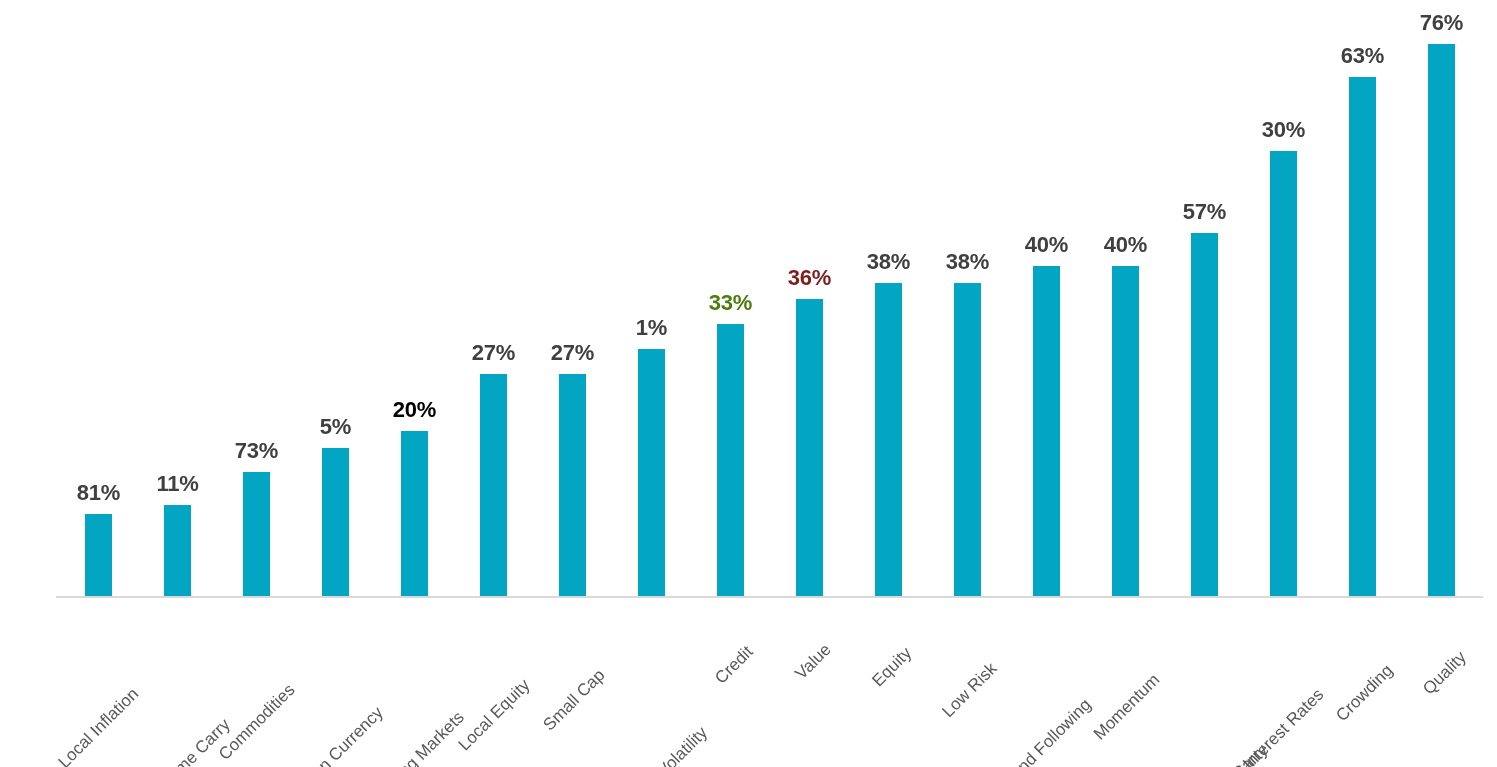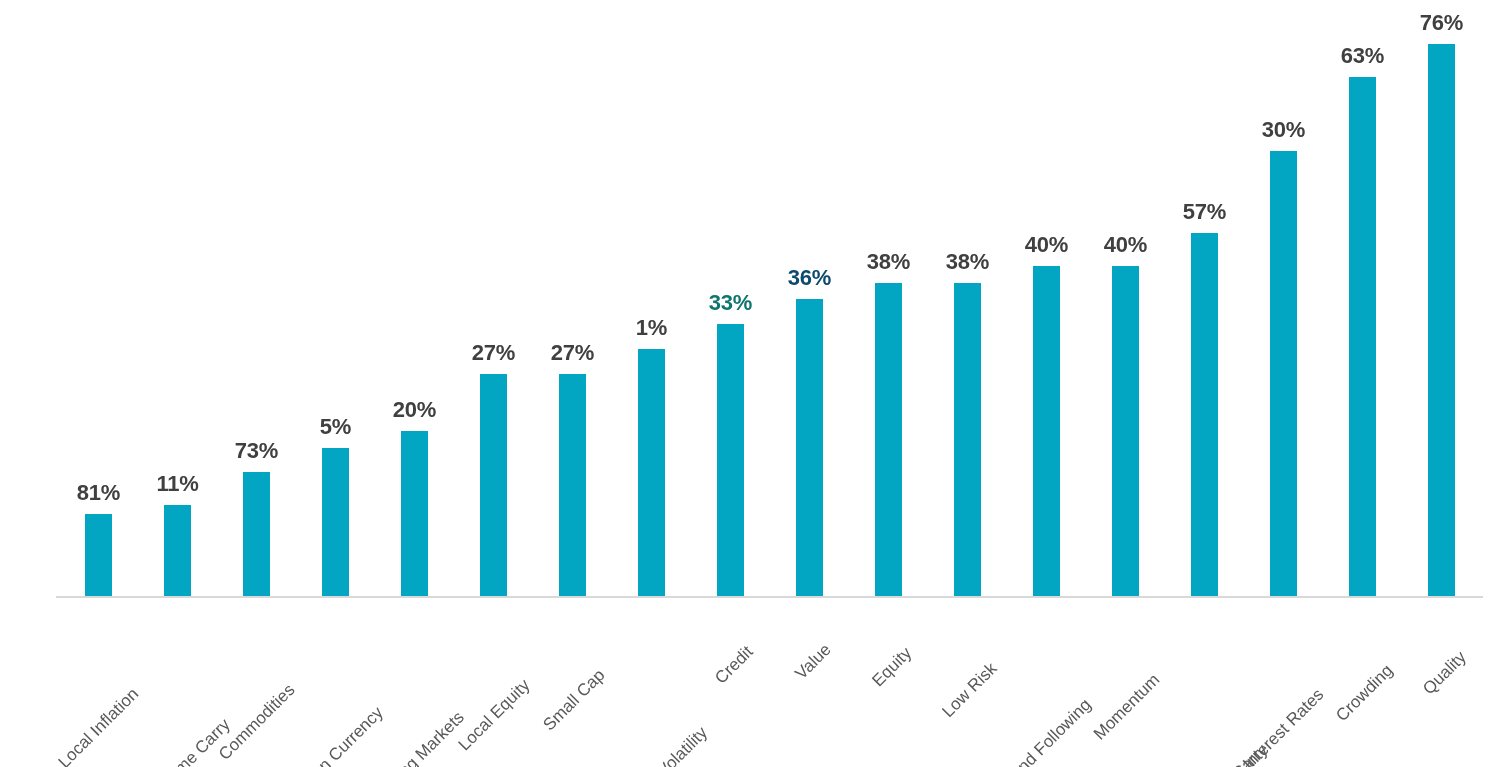--- a/index.html
+++ b/index.html
@@ -124,41 +124,41 @@
         <div class="bar-group" style="left: 217px;">
           <div class="bar" style="height: 123.6px; background: rgb(2, 166, 194);"></div>
           <div class="bar-value" style="bottom: 131.6px; color: rgb(64, 64, 64);">73%</div>
         </div>
         <div class="bar-group" style="left: 296px;">
           <div class="bar" style="height: 148.32px; background: rgb(2, 166, 194);"></div>
           <div class="bar-value" style="bottom: 156.32px; color: rgb(64, 64, 64);">5%</div>
         </div>
         <div class="bar-group" style="left: 375px;">
           <div class="bar" style="height: 164.8px; background: rgb(2, 166, 194);"></div>
-          <div class="bar-value" style="bottom: 172.8px; color: #404040;">20%</div>
+          <div class="bar-value" style="bottom: 172.8px; color: #000000;">20%</div>
         </div>
         <div class="bar-group" style="left: 454px;">
           <div class="bar" style="height: 222.48px; background: rgb(2, 166, 194);"></div>
           <div class="bar-value" style="bottom: 230.48px; color: rgb(64, 64, 64);">27%</div>
         </div>
         <div class="bar-group" style="left: 533px;">
           <div class="bar" style="height: 222.48px; background: rgb(2, 166, 194);"></div>
           <div class="bar-value" style="bottom: 230.48px; color: rgb(64, 64, 64);">27%</div>
         </div>
         <div class="bar-group" style="left: 612px;">
           <div class="bar" style="height: 247.2px; background: rgb(2, 166, 194);"></div>
           <div class="bar-value" style="bottom: 255.2px; color: rgb(64, 64, 64);">1%</div>
         </div>
         <div class="bar-group" style="left: 691px;">
           <div class="bar" style="height: 271.92px; background: rgb(2, 166, 194);"></div>
-          <div class="bar-value" style="bottom: 279.92px; color: #0f766e;">33%</div>
+          <div class="bar-value" style="bottom: 279.92px; color: #4d7c0f;">33%</div>
         </div>
         <div class="bar-group" style="left: 770px;">
           <div class="bar" style="height: 296.64px; background: rgb(2, 166, 194);"></div>
-          <div class="bar-value" style="bottom: 304.64px; color: #0c4a6e;">36%</div>
+          <div class="bar-value" style="bottom: 304.64px; color: #7f1d1d;">36%</div>
         </div>
         <div class="bar-group" style="left: 849px;">
           <div class="bar" style="height: 313.12px; background: rgb(2, 166, 194);"></div>
           <div class="bar-value" style="bottom: 321.12px; color: rgb(64, 64, 64);">38%</div>
         </div>
         <div class="bar-group" style="left: 928px;">
           <div class="bar" style="height: 313.12px; background: rgb(2, 166, 194);"></div>
           <div class="bar-value" style="bottom: 321.12px; color: rgb(64, 64, 64);">38%</div>
         </div>
         <div class="bar-group" style="left: 1007px;">

